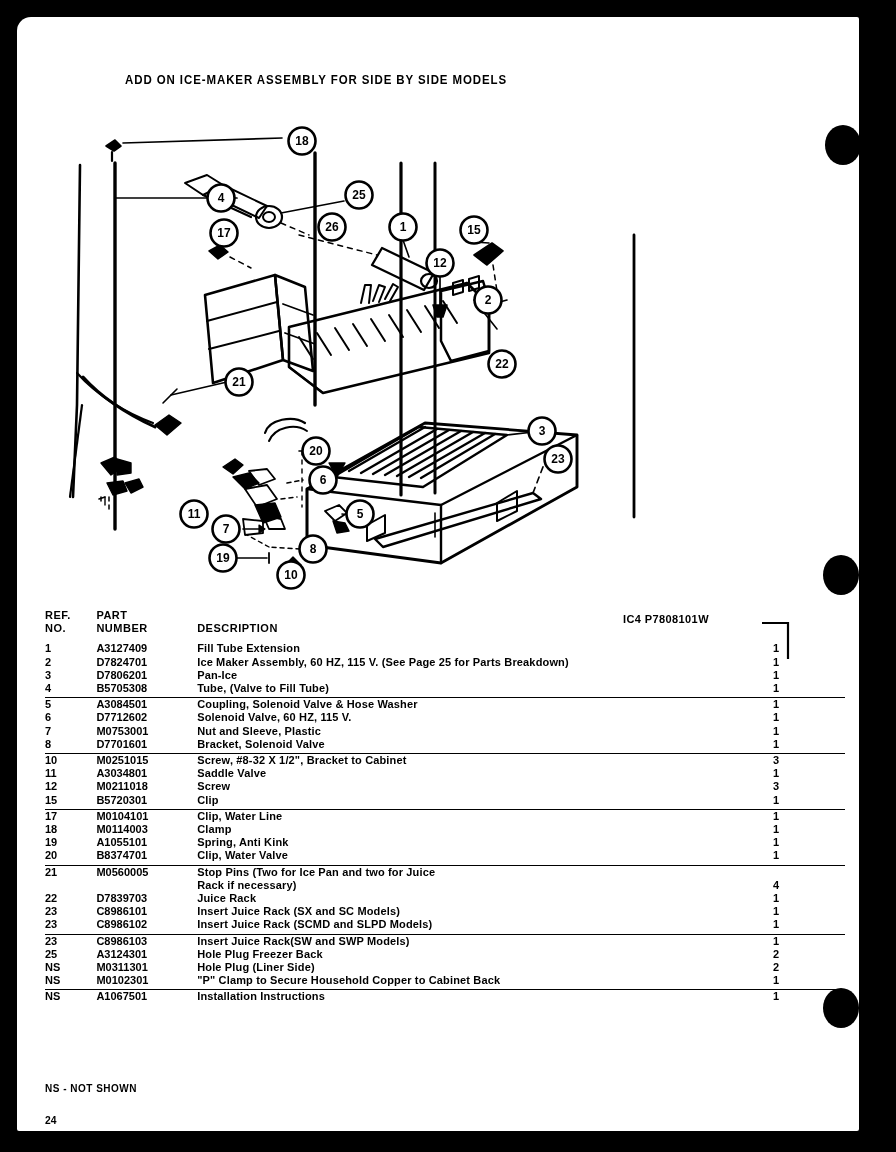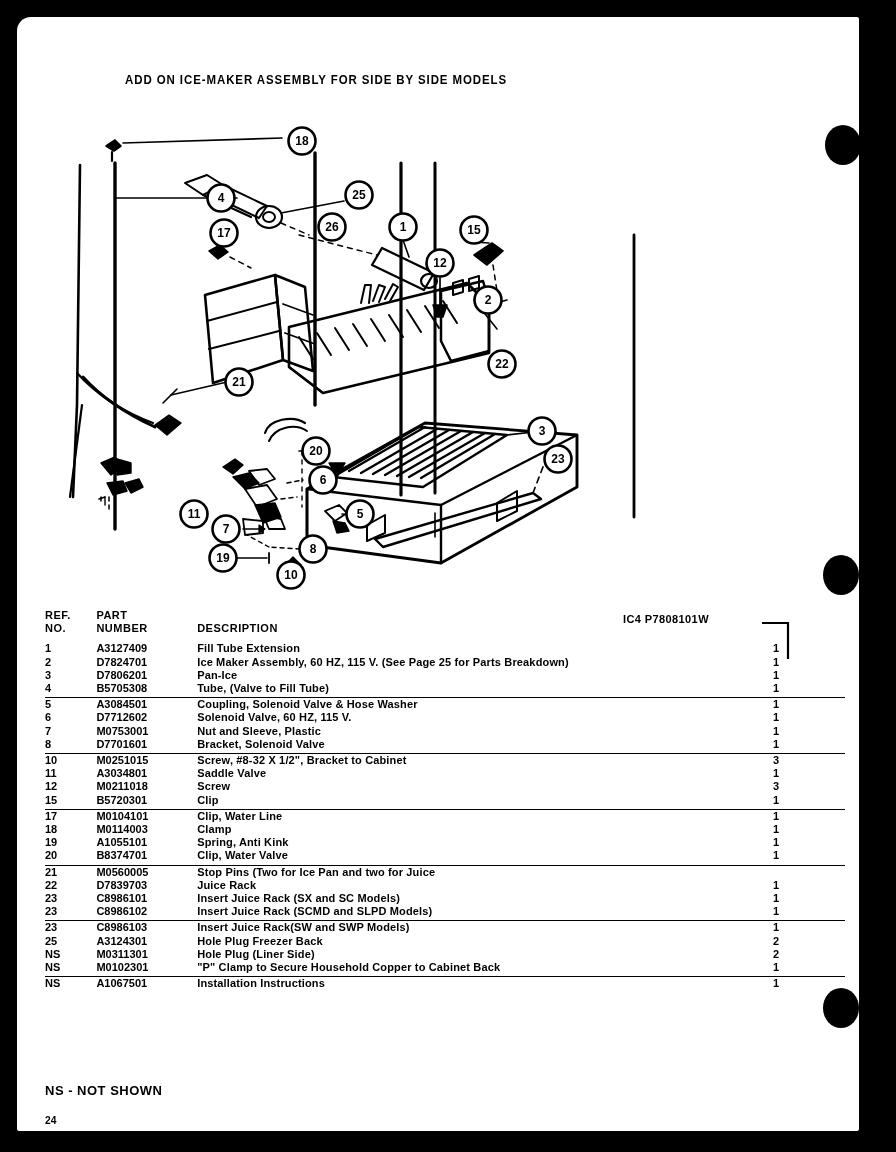--- a/index.html
+++ b/index.html
@@ -91,21 +91,21 @@
     border-bottom:1.6px solid #000;
     height:2px;line-height:2px;font-size:0;
     padding:0;
   }
   tr.spacer td{height:7px;line-height:7px;font-size:0;}
   td.c-desc{letter-spacing:.15px;}
 
   
   #ns-note{
     position:absolute;left:28px;top:1066px;
-    font-size:13px;font-weight:bold;color:#000;letter-spacing:.5px;
+    font-size:10px;font-weight:bold;color:#000;letter-spacing:.5px;
   }
   #page-num{
     position:absolute;left:28px;top:1098px;
     font-size:10.3px;font-weight:bold;color:#000;text-align:center;
   }
 </style>
 </head>
 <body>
 
 <div id="page">
@@ -473,20 +473,26 @@
             <tr class="sep">
               <td colspan="4"></td>
             </tr>
             <tr>
               <td class="c-ref">21</td>
               <td class="c-part">M0560005</td>
               <td class="c-desc">Stop Pins (Two for Ice Pan and two for Juice</td>
               <td class="c-qty"></td>
             </tr>
             <tr>
+              <td class="c-ref"></td>
+              <td class="c-part"></td>
+              <td class="c-desc">Rack if necessary)</td>
+              <td class="c-qty">4</td>
+            </tr>
+            <tr>
               <td class="c-ref">22</td>
               <td class="c-part">D7839703</td>
               <td class="c-desc">Juice Rack</td>
               <td class="c-qty">1</td>
             </tr>
             <tr>
               <td class="c-ref">23</td>
               <td class="c-part">C8986101</td>
               <td class="c-desc">Insert Juice Rack (SX and SC Models)</td>
               <td class="c-qty">1</td>

